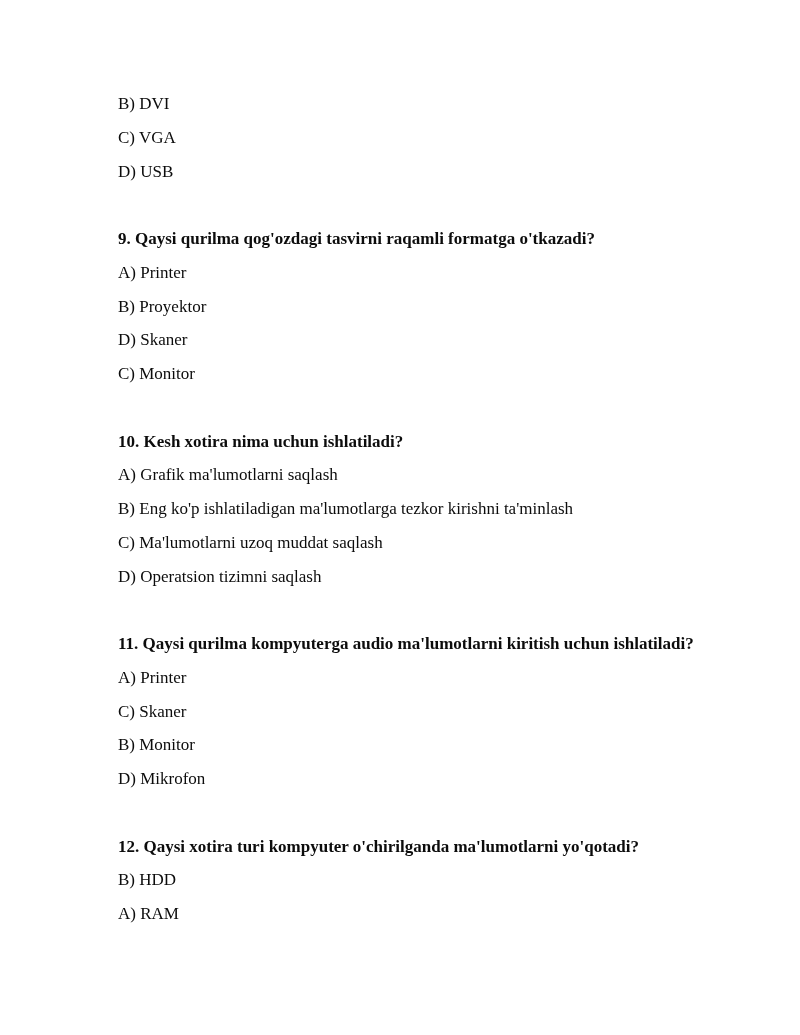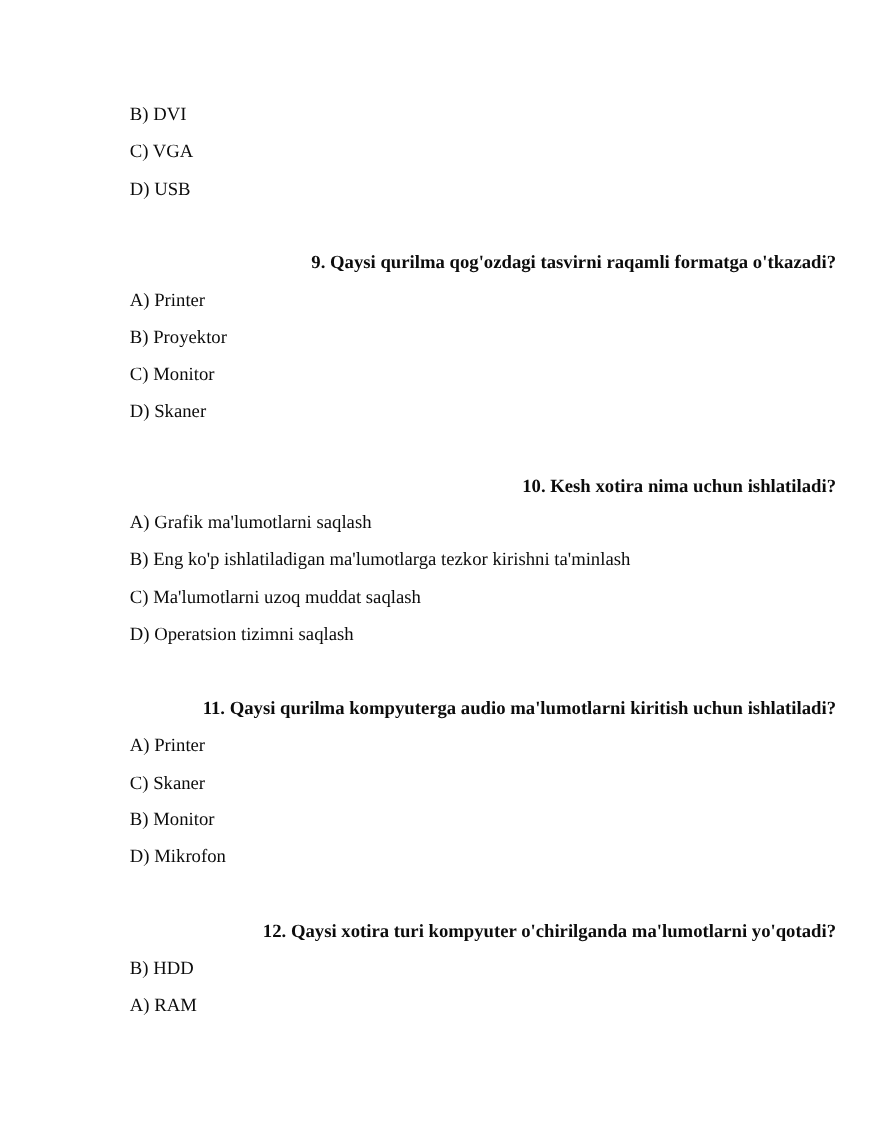--- a/index.html
+++ b/index.html
@@ -29,41 +29,40 @@
   }
   .content p {
     margin: 0;
     padding: 0;
     line-height: 33.75px;
     white-space: nowrap;
   }
   .question-title {
     font-weight: 700;
     margin-top: 33.75px !important;
-    text-align: right;
   }
 </style>
 </head>
 <body>
 
 <div class="page">
   <div class="content">
 
     <div class="block">
       <p>B) DVI</p>
       <p>C) VGA</p>
       <p>D) USB</p>
     </div>
 
     <div class="block">
       <p class="question-title">9. Qaysi qurilma qog'ozdagi tasvirni raqamli formatga o'tkazadi?</p>
       <p>A) Printer</p>
       <p>B) Proyektor</p>
+      <p>D) Skaner</p>
       <p>C) Monitor</p>
-      <p>D) Skaner</p>
     </div>
 
     <div class="block">
       <p class="question-title">10. Kesh xotira nima uchun ishlatiladi?</p>
       <p>A) Grafik ma'lumotlarni saqlash</p>
       <p>B) Eng ko'p ishlatiladigan ma'lumotlarga tezkor kirishni ta'minlash</p>
       <p>C) Ma'lumotlarni uzoq muddat saqlash</p>
       <p>D) Operatsion tizimni saqlash</p>
     </div>
 

